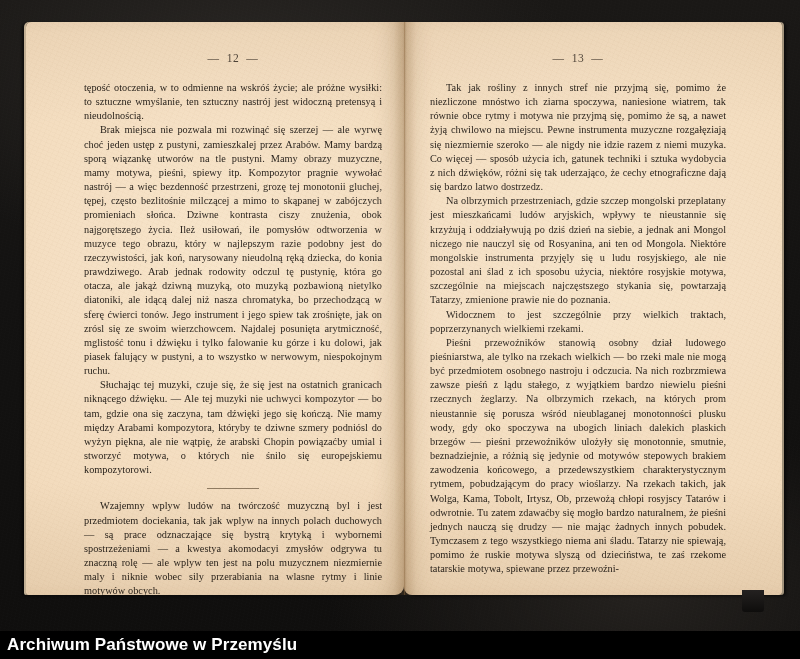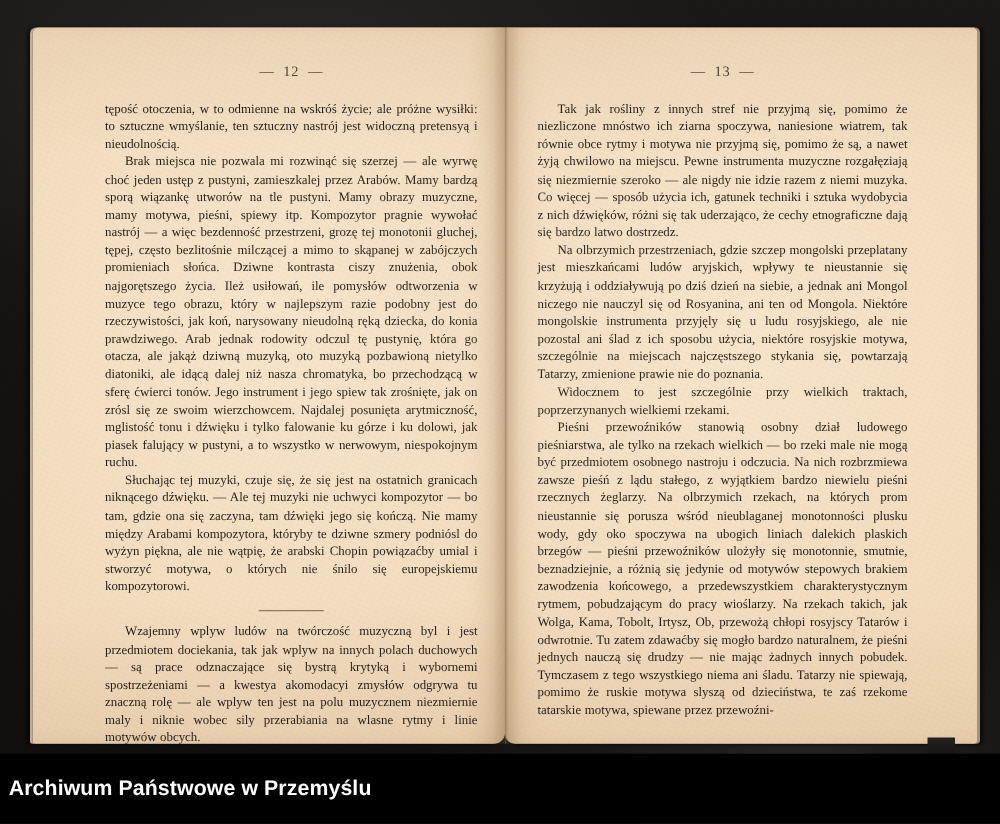--- a/index.html
+++ b/index.html
@@ -163,21 +163,21 @@
       radial-gradient(ellipse 85% 70% at 50% 45%, rgba(255,255,255,.05) 0%, rgba(0,0,0,0) 70%),
       linear-gradient(180deg, rgba(90,62,30,.05), rgba(90,62,30,0) 18%, rgba(90,62,30,0) 80%, rgba(90,62,30,.07));
   }
 
   
   #watermark-bar {
     position: absolute;
     left: 0;
     bottom: 0;
     width: 800px;
-    height: 56px;
+    height: 28px;
     background: #000;
     display: flex;
     align-items: center;
     margin-top: 48px;
   }
   #watermark-text {
     color: #fff;
     font-family: "Liberation Sans", "DejaVu Sans", sans-serif;
     font-size: 17px;
     font-weight: bold;

